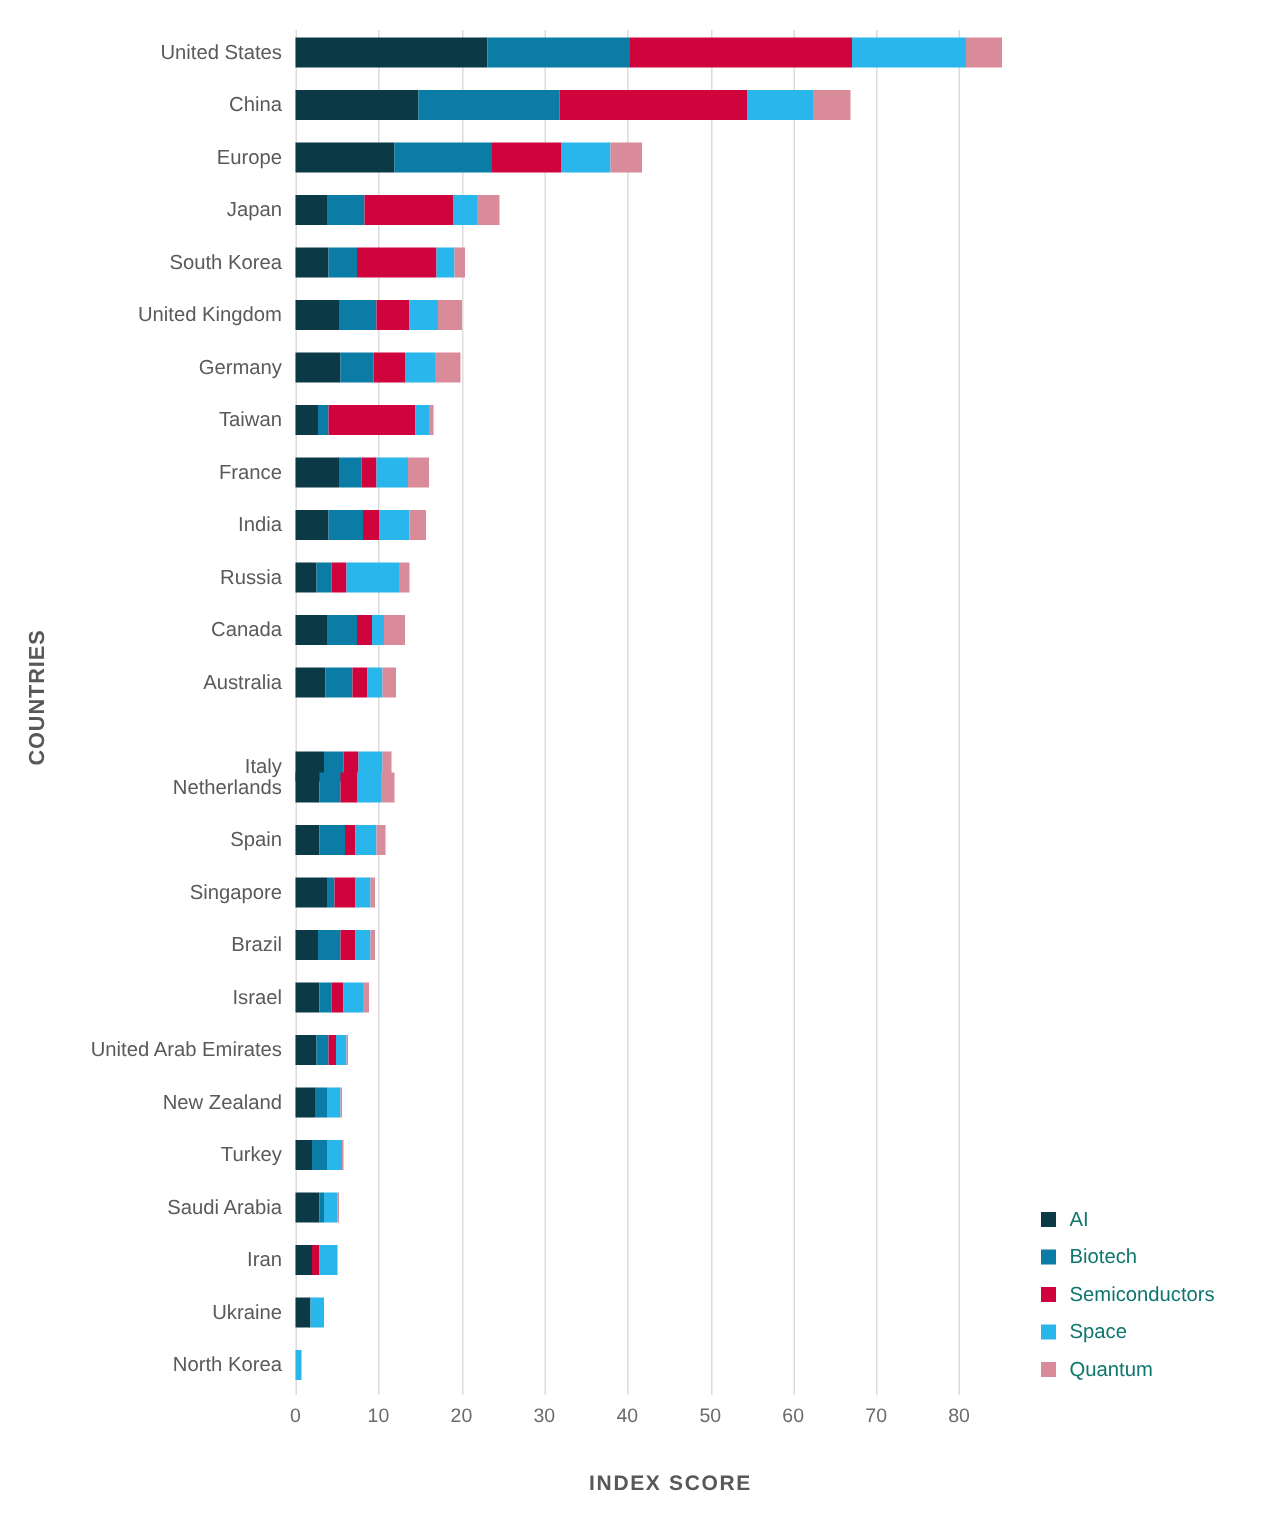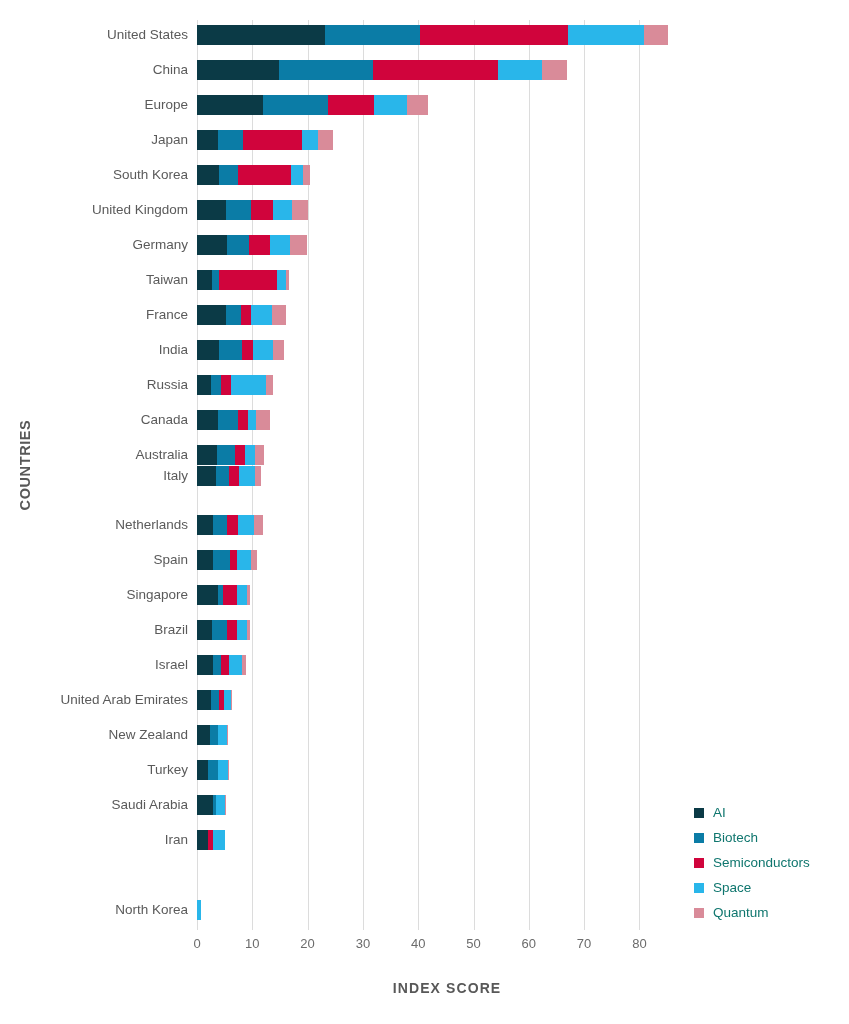--- a/index.html
+++ b/index.html
@@ -280,21 +280,21 @@
         <div class="row" style="top: 423px; padding-left: 23px;">
           <div class="row-label">Australia</div>
           <div class="bar" style="width: 67.466px;">
             <div class="seg" style="width: 19.908px; background: rgb(11, 58, 70);"></div>
             <div class="seg" style="width: 18.249px; background: rgb(11, 124, 166);"></div>
             <div class="seg" style="width: 9.954px; background: rgb(208, 4, 60);"></div>
             <div class="seg" style="width: 9.954px; background: rgb(41, 182, 234);"></div>
             <div class="seg" style="width: 9.401px; background: rgb(217, 139, 153);"></div>
           </div>
         </div>
-        <div class="row" style="top: 444px;">
+        <div class="row" style="top: 479px;">
           <div class="row-label">Italy</div>
           <div class="bar" style="width: 64.148px;">
             <div class="seg" style="width: 18.802px; background: rgb(11, 58, 70);"></div>
             <div class="seg" style="width: 13.272px; background: rgb(11, 124, 166);"></div>
             <div class="seg" style="width: 9.954px; background: rgb(208, 4, 60);"></div>
             <div class="seg" style="width: 16.037px; background: rgb(41, 182, 234);"></div>
             <div class="seg" style="width: 6.083px; background: rgb(217, 139, 153);"></div>
           </div>
         </div>
         <div class="row" style="top: 493px;">
@@ -383,20 +383,27 @@
             <div class="seg" style="width: 8.848px; background: rgb(41, 182, 234);"></div>
             <div class="seg" style="width: 1.106px; background: rgb(217, 139, 153);"></div>
           </div>
         </div>
         <div class="row" style="top: 808px; text-align: right;">
           <div class="row-label">Iran</div>
           <div class="bar" style="width: 27.65px;">
             <div class="seg" style="width: 11.06px; background: rgb(11, 58, 70);"></div>
             <div class="seg" style="width: 4.977px; background: rgb(208, 4, 60);"></div>
             <div class="seg" style="width: 11.613px; background: rgb(41, 182, 234);"></div>
+          </div>
+        </div>
+        <div class="row" style="top: 843px;">
+          <div class="row-label">Ukraine</div>
+          <div class="bar" style="width: 18.802px;">
+            <div class="seg" style="width: 9.954px; background: rgb(11, 58, 70);"></div>
+            <div class="seg" style="width: 8.848px; background: rgb(41, 182, 234);"></div>
           </div>
         </div>
         <div class="row" style="top: 878px;">
           <div class="row-label">North Korea</div>
           <div class="bar" style="width: 4.424px;">
             <div class="seg" style="width: 4.424px; background: rgb(41, 182, 234);"></div>
           </div>
         </div>
       </div>
   </div>

